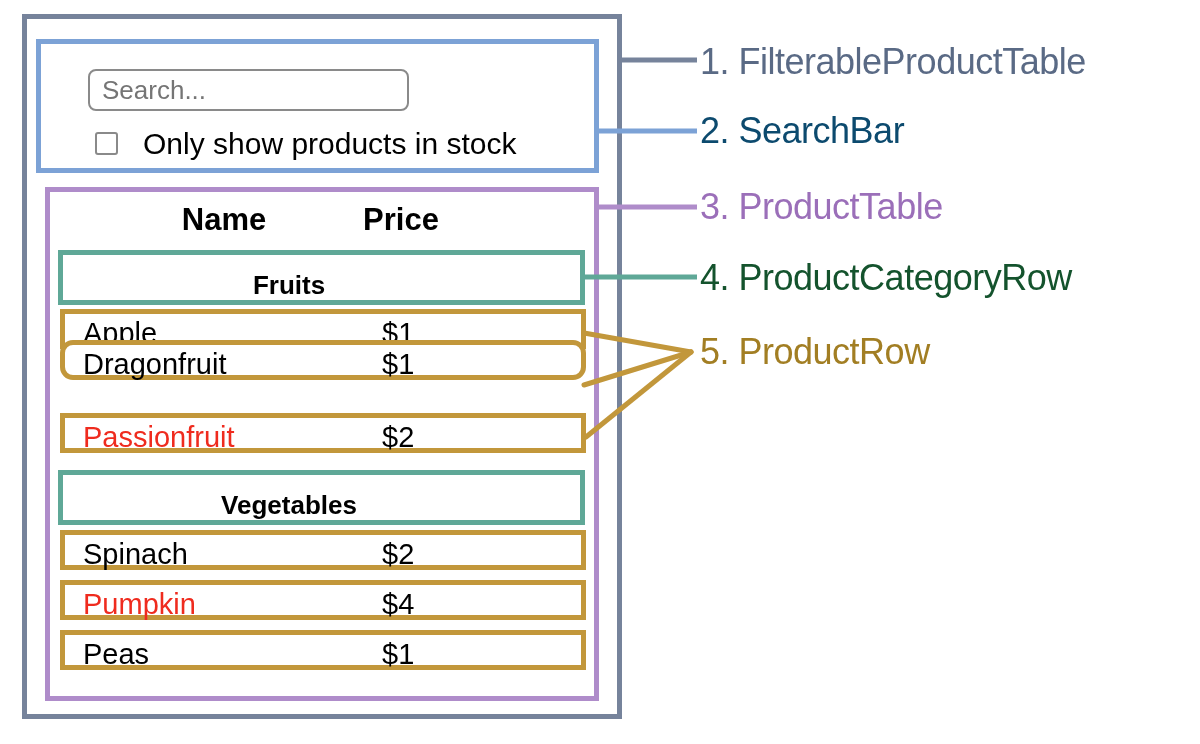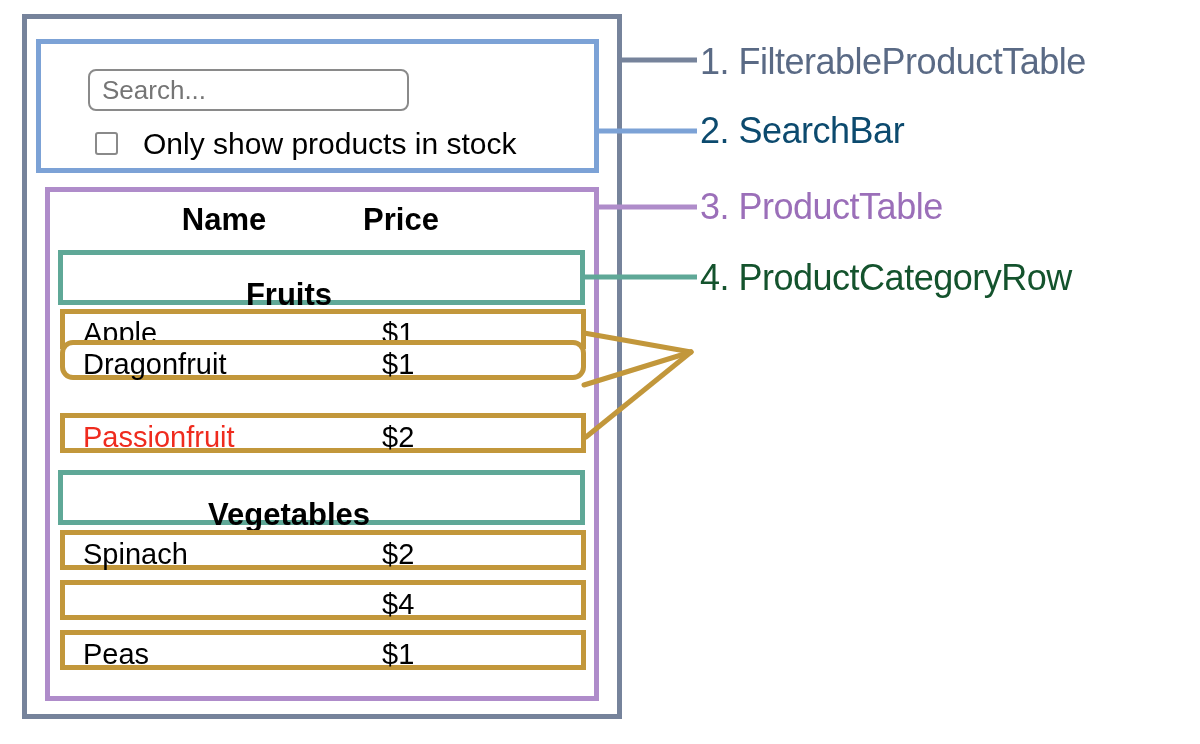--- a/index.html
+++ b/index.html
@@ -22,22 +22,22 @@
   .checkbox-label{position:absolute;left:143px;top:128px;font-size:30px;color:#000;
     white-space:nowrap;line-height:31px;}
 
   .col-header{position:absolute;top:202px;width:160px;text-align:center;
     font-size:31px;font-weight:bold;color:#000;}
   .col-header.name{left:144px;}
   .col-header.price{left:321px;}
 
   .category-row{position:absolute;left:58px;width:527px;height:55px;background:#fff;
     border-style:solid;border-width:5px;}
-  .category-label{position:absolute;left:0;top:17px;width:452px;height:45px;line-height:45px;
-    text-align:center;font-size:31px;font-weight:bold;color:#000;}
+  .category-label{position:absolute;left:0;top:8px;width:452px;height:45px;line-height:45px;
+    text-align:center;font-size:26px;font-weight:bold;color:#000;}
 
   .product-row{position:absolute;left:60px;width:526px;height:40px;background:#fff;
     border-style:solid;border-width:5px;}
   .product-name{position:absolute;left:18px;top:0;height:38px;line-height:38px;
     font-size:29px;white-space:nowrap;}
   .product-price{position:absolute;left:317px;top:0;height:38px;line-height:38px;
     font-size:29px;color:#000;white-space:nowrap;}
 
   .connector-svg{position:absolute;left:0;top:0;width:1200px;height:744px;
     z-index:5;pointer-events:none;}
@@ -86,20 +86,21 @@
   <div class="category-row" style="top: 470px; border-color: rgb(95, 168, 151);">
     <div class="category-label">Vegetables</div>
   </div>
 
   <div class="product-row" style="top: 530px; border-color: rgb(194, 151, 59);">
     <span class="product-name" style="color: rgb(0, 0, 0);">Spinach</span>
     <span class="product-price">$2</span>
   </div>
 
   <div class="product-row" style="top: 580px; border-color: rgb(194, 151, 59);">
+    <span class="product-name" style="color: rgb(239, 43, 30);">Pumpkin</span>
     <span class="product-price">$4</span>
   </div>
 
   <div class="product-row" style="top: 630px; border-color: rgb(194, 151, 59);">
     <span class="product-name" style="color: rgb(0, 0, 0);">Peas</span>
     <span class="product-price">$1</span>
   </div>
 
   <svg class="connector-svg" viewBox="0 0 1200 744" xmlns="http://www.w3.org/2000/svg">
     <line x1="620" y1="60" x2="697" y2="60" stroke-width="5" stroke="#76839B"></line>
@@ -120,14 +121,18 @@
     <span>SearchBar</span>
   </div>
   <div class="legend-item" style="top: 185px; color: rgb(155, 111, 185);">
     <span>3.</span>
     <span>ProductTable</span>
   </div>
   <div class="legend-item" style="top: 256px; color: #14532d; text-align: right;">
     <span>4.</span>
     <span>ProductCategoryRow</span>
   </div>
+  <div class="legend-item" style="top: 330px; color: rgb(162, 126, 35);">
+    <span>5.</span>
+    <span>ProductRow</span>
+  </div>
 
 </div>
 
 </body></html>

